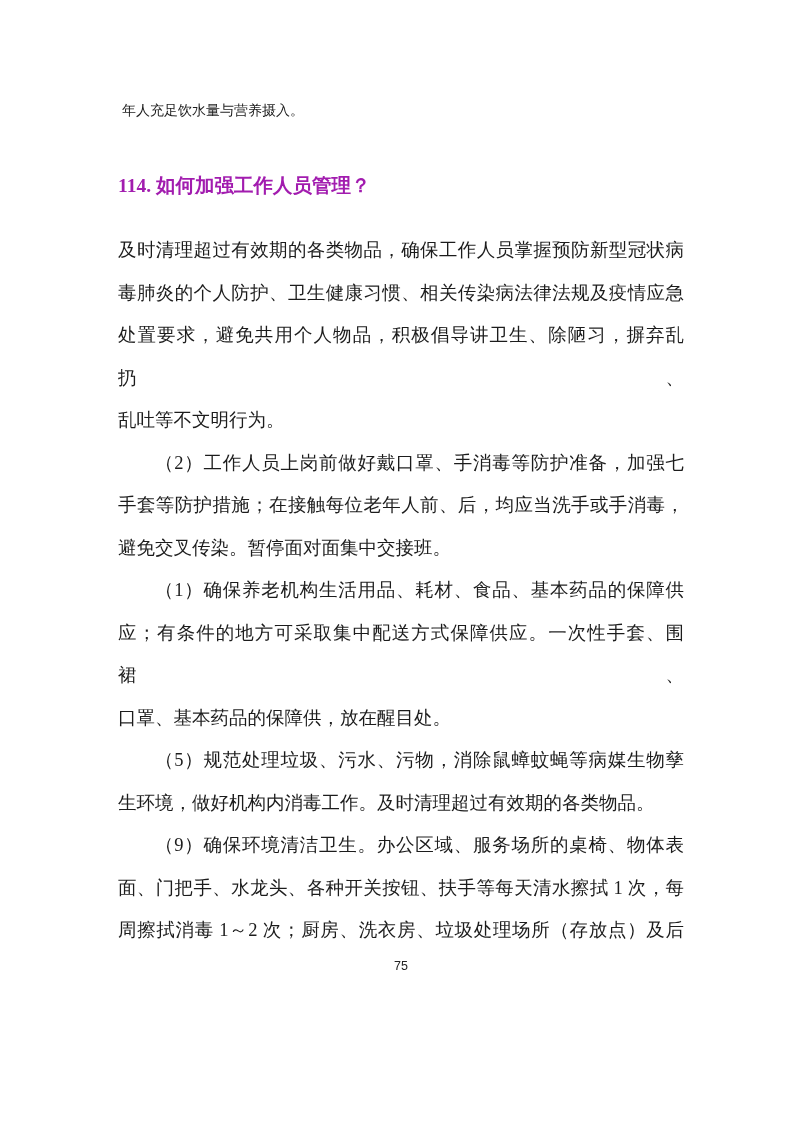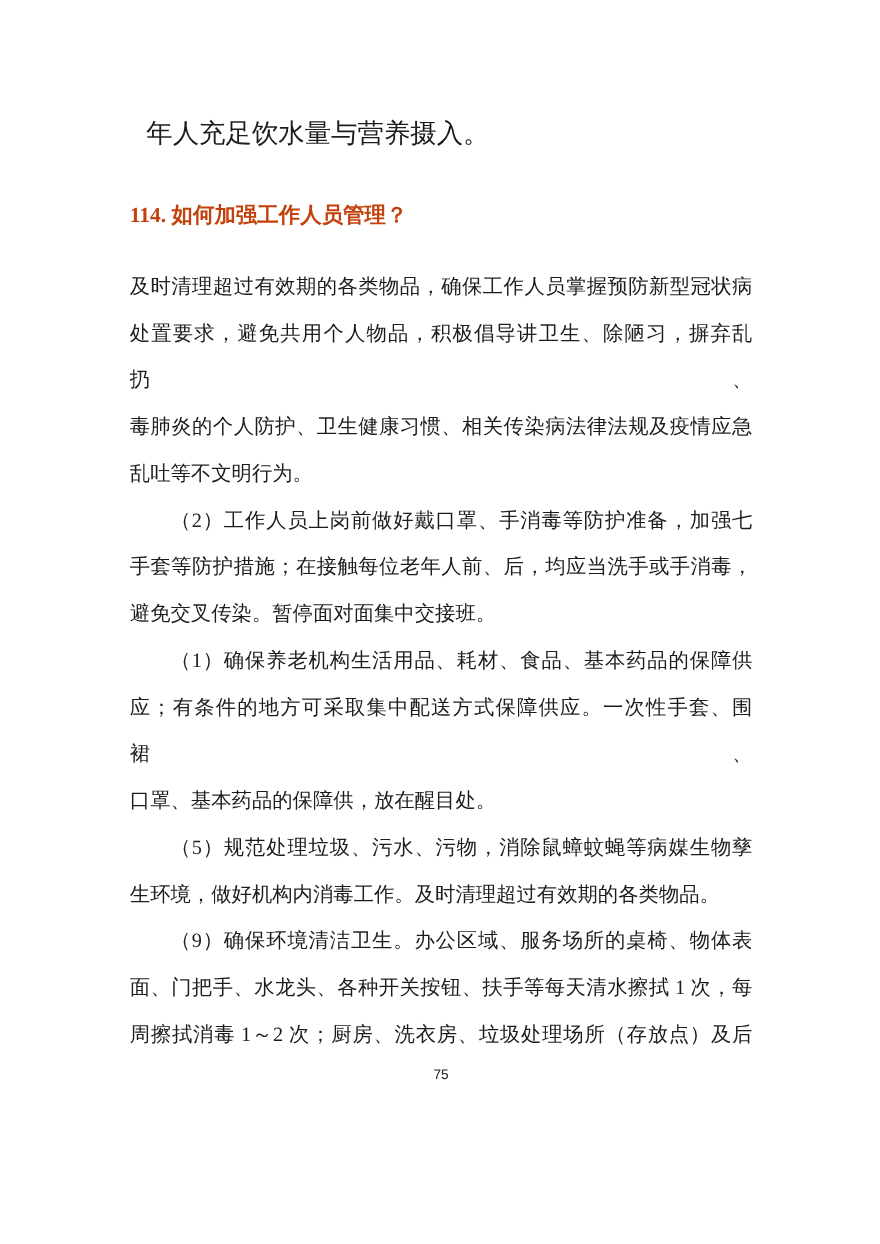--- a/index.html
+++ b/index.html
@@ -12,31 +12,31 @@
     box-sizing: border-box;
     width: 800px;
     height: 1131px;
     background: #ffffff;
     padding: 86px 116px 0 118px;
     font-family: "Liberation Serif", "DejaVu Serif", serif;
     color: #1c1c1c;
     overflow: hidden;
   }
   .intro {
-    margin: 15px;
-    font-size: 24px;
+    margin: 4px;
+    font-size: 14px;
     line-height: 42.5px;
     text-align: left;
   }
   .heading {
     margin: 32px 0 22px 0;
     font-size: 19.5px;
     line-height: 42.5px;
     font-weight: bold;
-    color: #c2410c;
+    color: #a21caf;
     text-align: left;
   }
   .para { margin: 0; }
   .line {
     font-size: 18.5px;
     line-height: 42.5px;
     text-align: justify;
     text-align-last: justify;
     white-space: normal;
   }
@@ -55,22 +55,22 @@
 <body>
 
 <div class="page">
   <p class="intro">年人充足饮水量与营养摄入。</p>
 
   <h2 class="heading">114. 如何加强工作人员管理？</h2>
 
   <div id="paragraphs">
       <div class="para">
         <div class="line">及时清理超过有效期的各类物品，确保工作人员掌握预防新型冠状病</div>
+        <div class="line">毒肺炎的个人防护、卫生健康习惯、相关传染病法律法规及疫情应急</div>
         <div class="line">处置要求，避免共用个人物品，积极倡导讲卫生、除陋习，摒弃乱扔、</div>
-        <div class="line">毒肺炎的个人防护、卫生健康习惯、相关传染病法律法规及疫情应急</div>
         <div class="line plast">乱吐等不文明行为。</div>
       </div>
       <div class="para">
         <div class="line first">（2）工作人员上岗前做好戴口罩、手消毒等防护准备，加强七</div>
         <div class="line">手套等防护措施；在接触每位老年人前、后，均应当洗手或手消毒，</div>
         <div class="line plast">避免交叉传染。暂停面对面集中交接班。</div>
       </div>
       <div class="para">
         <div class="line first">（1）确保养老机构生活用品、耗材、食品、基本药品的保障供</div>
         <div class="line">应；有条件的地方可采取集中配送方式保障供应。一次性手套、围裙、</div>

